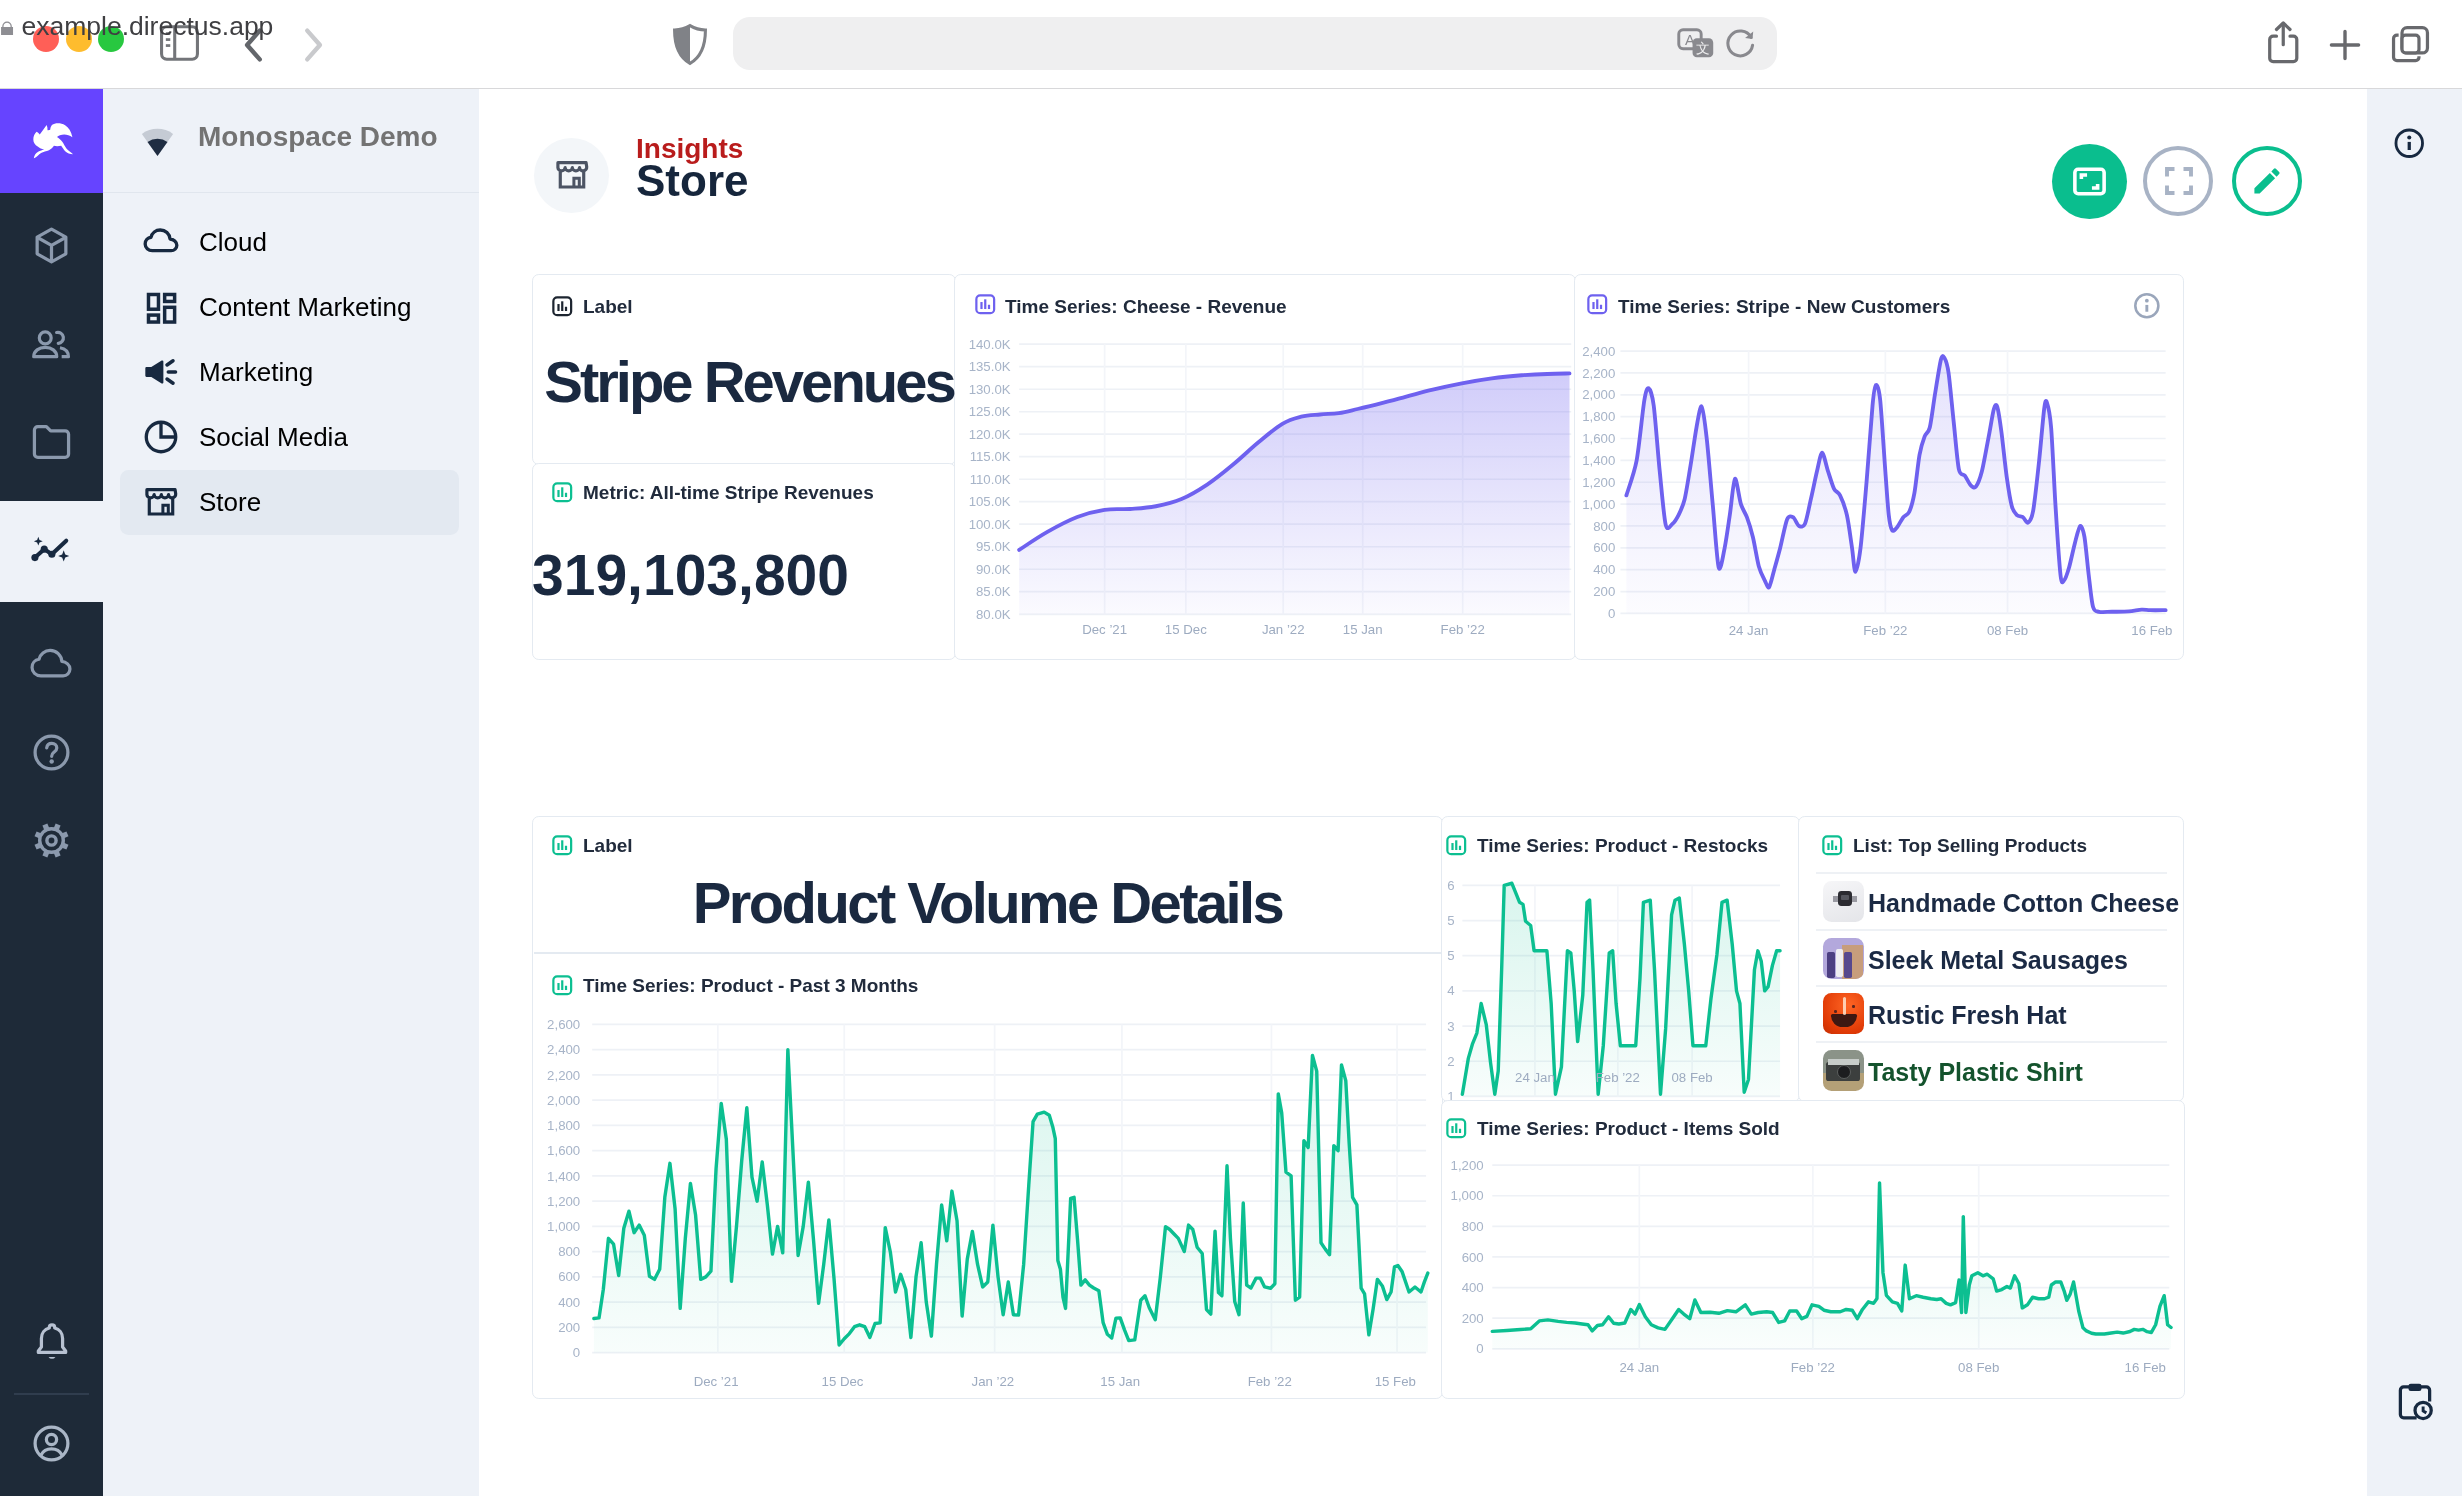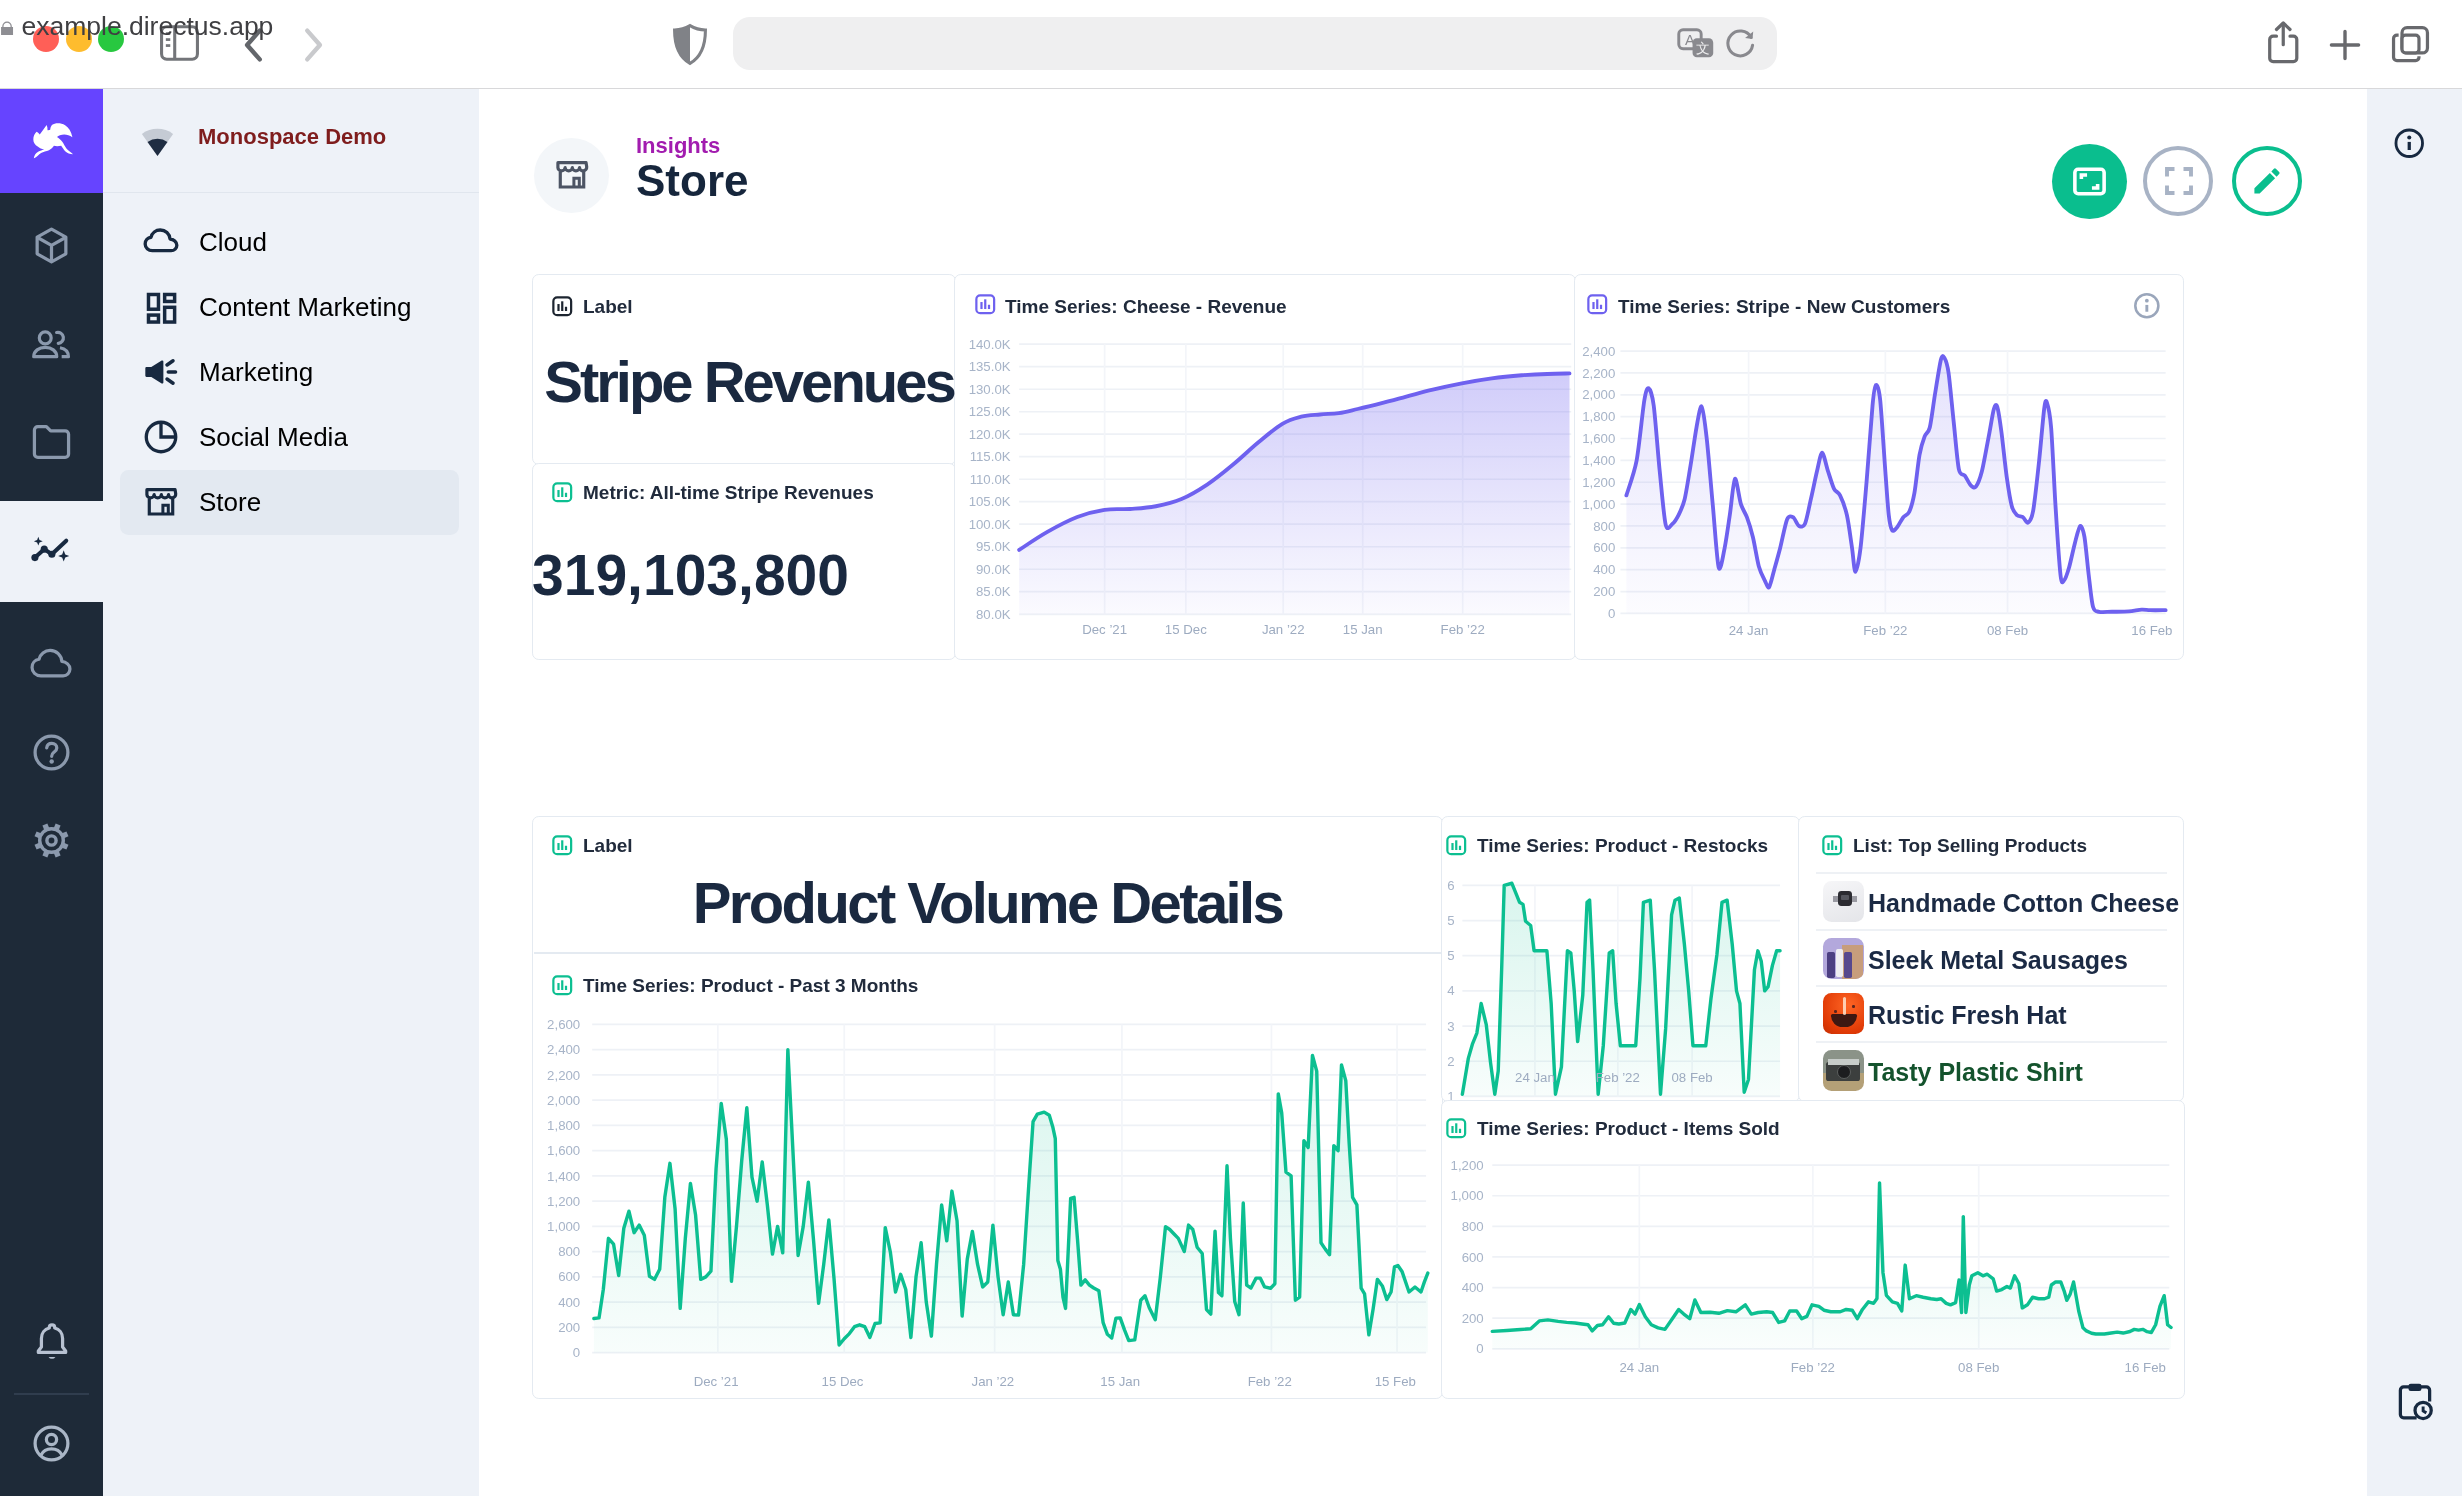--- a/index.html
+++ b/index.html
@@ -5,21 +5,21 @@
 .abs{position:absolute}
 .chrome{position:absolute;left:0;top:0;width:2462px;height:89px;background:#fff;border-bottom:1.7px solid #d8d8da}
 .tl{position:absolute;top:26px;width:26px;height:26px;border-radius:50%}
 .urlbar{position:absolute;left:733px;top:17px;width:1044px;height:53px;background:#efeff0;border-radius:17px}
 .urltxt{position:absolute;left:0;top:0;width:100%;height:53px;text-align:left;line-height:53px;font-size:26.5px;color:#3f3f42}
 .modulebar{position:absolute;left:0;top:89px;width:103px;height:1407px;background:#1e2a38}
 .logo{position:absolute;left:0;top:89px;width:103px;height:104px;background:#6644ff}
 .mod-active{position:absolute;left:0;top:501px;width:103px;height:101px;background:#eef2f8}
 .nav{position:absolute;left:103px;top:89px;width:376px;height:1407px;background:#eef2f8}
 .navhead{position:absolute;left:0;top:0;width:376px;height:104px;border-bottom:1.7px solid #e0e6ee}
-.navtitle{position:absolute;left:198px;top:85px;height:104px;line-height:104px;font-size:22px;color:#7f1d1d;font-weight:bold}
+.navtitle{position:absolute;left:198px;top:85px;height:104px;line-height:104px;font-size:28px;color:#737373;font-weight:bold}
 .navitem{position:absolute;left:120px;width:339px;height:65px;border-radius:8.5px;color:#000000;font-size:26px}
 .navitem span{position:absolute;left:79px;top:0;line-height:65px;white-space:nowrap}
 .navitem svg{position:absolute;left:22px;top:13px}
 .rightbar{position:absolute;left:2367px;top:89px;width:96px;height:1407px;background:#eef2f8}
 .panel{position:absolute;background:#fff;border:1.7px solid #e4eaf1;border-radius:6.8px}
 .ptitle{position:absolute;font-size:19px;font-weight:bold;color:#212b3c;white-space:nowrap}
 .bigword{position:absolute;font-weight:bold;color:#1a2940;white-space:nowrap}
 </style></head><body>
 <div class="chrome">
     <div class="tl" style="left:33px;background:#ff5f57"></div>
@@ -169,21 +169,21 @@
       <path d="M3.1 4.2 H20.9 L21.3 6.9 A2.28 2.28 0 0 1 16.75 7.3 A2.28 2.28 0 0 1 12.2 7.3 A2.28 2.28 0 0 1 7.65 7.3 A2.28 2.28 0 0 1 3.1 7.3 Z" fill="none" stroke="#172940" stroke-width="2" stroke-linejoin="round"></path>
     </svg>
     <span>Store</span>
   </div>
 <div class="abs" style="left:534px;top:138px;width:75px;height:75px;border-radius:50%;background:#f3f6f9"></div>
 <svg class="abs" style="left:553px;top:156px" width="38" height="38" viewBox="0 0 24 24">
     <path d="M4.6 9.8 V19.6 H19.4 V9.8" fill="none" stroke="#4c5464" stroke-width="2"></path>
     <path d="M13.2 19.6 V14 H16.6 V19.6" fill="none" stroke="#4c5464" stroke-width="1.9"></path>
     <path d="M3.1 4.2 H20.9 L21.3 6.9 A2.28 2.28 0 0 1 16.75 7.3 A2.28 2.28 0 0 1 12.2 7.3 A2.28 2.28 0 0 1 7.65 7.3 A2.28 2.28 0 0 1 3.1 7.3 Z" fill="none" stroke="#4c5464" stroke-width="2" stroke-linejoin="round"></path>
   </svg>
-<div class="abs" style="left:636px;top:133px;font-size:22px;font-weight:bold;color:#a21caf">Insights</div>
+<div class="abs" style="left:636px;top:133px;font-size:28px;font-weight:bold;color:#b91c1c">Insights</div>
 <div class="abs" style="left:636px;top:156px;font-size:44px;font-weight:bold;color:#16263c">Store</div>
 <div class="abs" style="left:2052px;top:144px;width:75px;height:75px;border-radius:50%;background:#0abe8e"></div>
 <svg class="abs" style="left:2070px;top:162px" width="39" height="39" viewBox="0 0 24 24">
     <rect x="3" y="4.5" width="18" height="15" rx="2" fill="none" stroke="#fff" stroke-width="2.2"></rect>
     <path d="M7 10.5 V8 H10.5 M17 13.5 V16 H13.5" fill="none" stroke="#fff" stroke-width="2.2"></path>
   </svg>
 <div class="abs" style="left:2143px;top:146px;width:70px;height:70px;border-radius:50%;background:#fff;border:4.3px solid #a8b3c5"></div>
 <svg class="abs" style="left:2161px;top:163px" width="36" height="36" viewBox="0 0 24 24">
     <path d="M4 9 V4 H9 M15 4 H20 V9 M20 15 V20 H15 M9 20 H4 V15" fill="none" stroke="#a8b3c5" stroke-width="2.6"></path>
   </svg>

